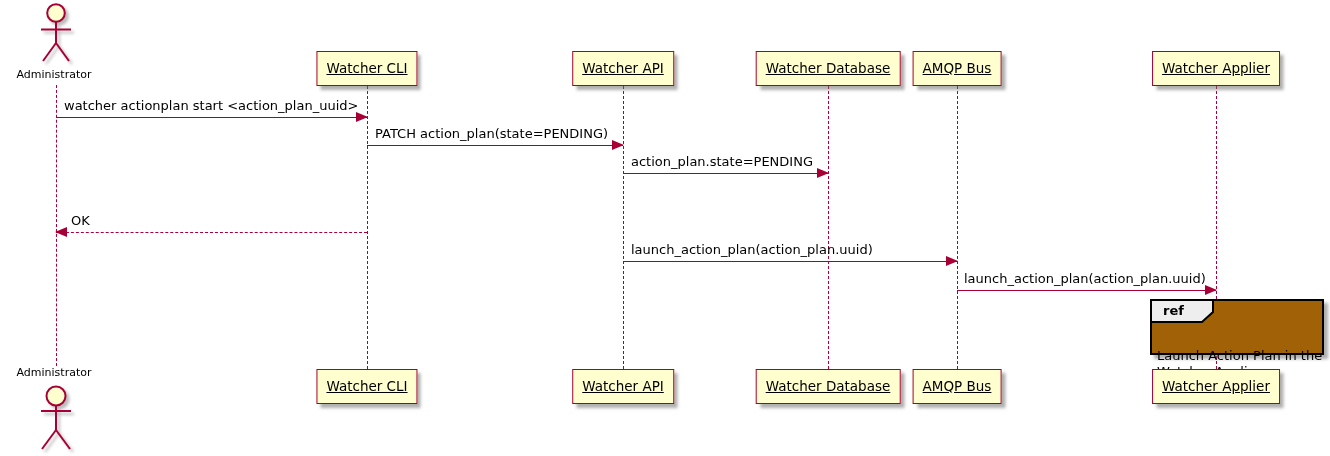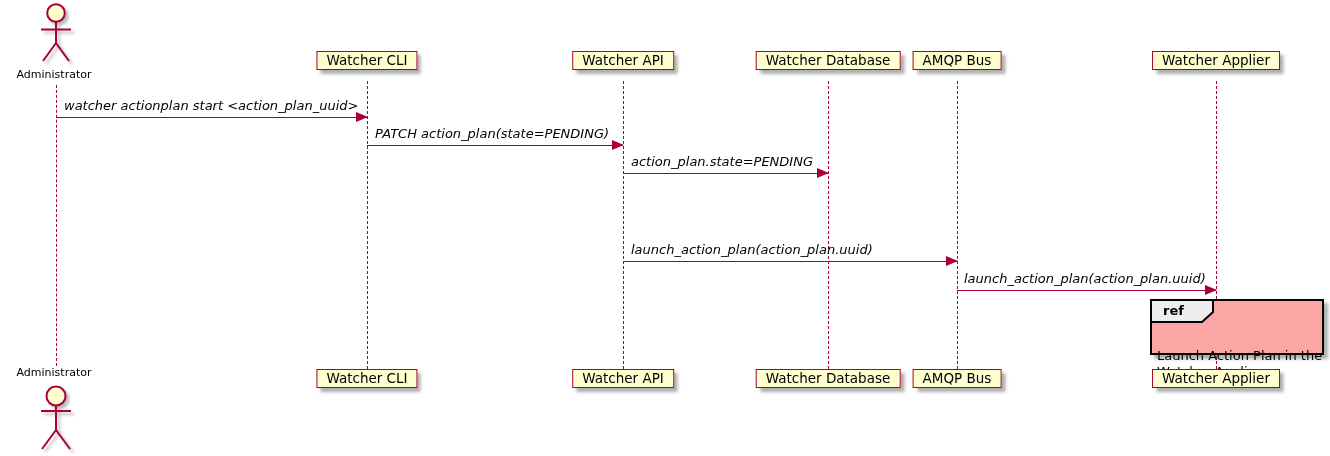--- a/index.html
+++ b/index.html
@@ -15,37 +15,38 @@
   .lifeline {
     position: absolute;
     width: 0;
     border-left: 1px dashed var(--accent);
   }
   .pbox {
     position: absolute;
     transform: translateX(-50%);
     background: var(--participant-fill);
     border: 1.8px solid var(--accent);
-    padding: 0 9px;
+    padding: 8px 9px;
     font-size: 13.5px;
     line-height: 17px;
     white-space: nowrap;
     box-shadow: 4px 4px 3px rgba(110,110,110,0.55);
+    text-decoration: underline;
   }
   .actor-label {
     position: absolute;
     transform: translateX(-50%);
     font-size: 11px;
     white-space: nowrap;
   }
   .actor-svg {
     position: absolute;
     filter: drop-shadow(3px 3px 1.5px rgba(120,120,120,0.5));
   }
-  .msg { position: absolute; height: 26px; font-style: italic; }
+  .msg { position: absolute; height: 26px; }
   .msg .lbl {
     position: absolute;
     top: 0;
     font-size: 13px;
     white-space: nowrap;
   }
   .msg .line {
     position: absolute;
     left: 0; right: 0;
     top: 19px;
@@ -57,21 +58,21 @@
     position: absolute;
     top: 14px;
     width: 0; height: 0;
     border-top: 5.5px solid transparent;
     border-bottom: 5.5px solid transparent;
   }
   .ar.right { right: -1px; border-left: 12px solid var(--accent); }
   .ar.left  { left: -1px;  border-right: 12px solid var(--accent); }
   .ref {
     position: absolute;
-    background: #fca5a5;
+    background: #a16207;
     border: 2px solid var(--ref-border);
     box-shadow: 4px 4px 3px rgba(110,110,110,0.55);
   }
   .ref-tab-svg { position: absolute; top: -2px; left: -2px; }
   .ref-kw {
     position: absolute;
     top: 2px; left: 11px;
     font-size: 13px;
     font-weight: bold;
   }
@@ -123,20 +124,25 @@
     <div class="ar right"></div>
   </div>
 
   <div class="msg" style="left:623px; top:154px; width:205px">
     <span class="lbl" style="left:8px">action_plan.state=PENDING</span>
     <div class="line"></div>
     <div class="ar right"></div>
   </div>
 
 
+  <div class="msg dashed" style="left:56px; top:213px; width:311px">
+    <span class="lbl" style="left:15px">OK</span>
+    <div class="line"></div>
+    <div class="ar left"></div>
+  </div>
 
   <div class="msg" style="left:623px; top:242px; width:334px">
     <span class="lbl" style="left:8px">launch_action_plan(action_plan.uuid)</span>
     <div class="line"></div>
     <div class="ar right"></div>
   </div>
 
   <div class="msg" style="left:957px; top:271px; width:259px">
     <span class="lbl" style="left:7px">launch_action_plan(action_plan.uuid)</span>
     <div class="line"></div>

